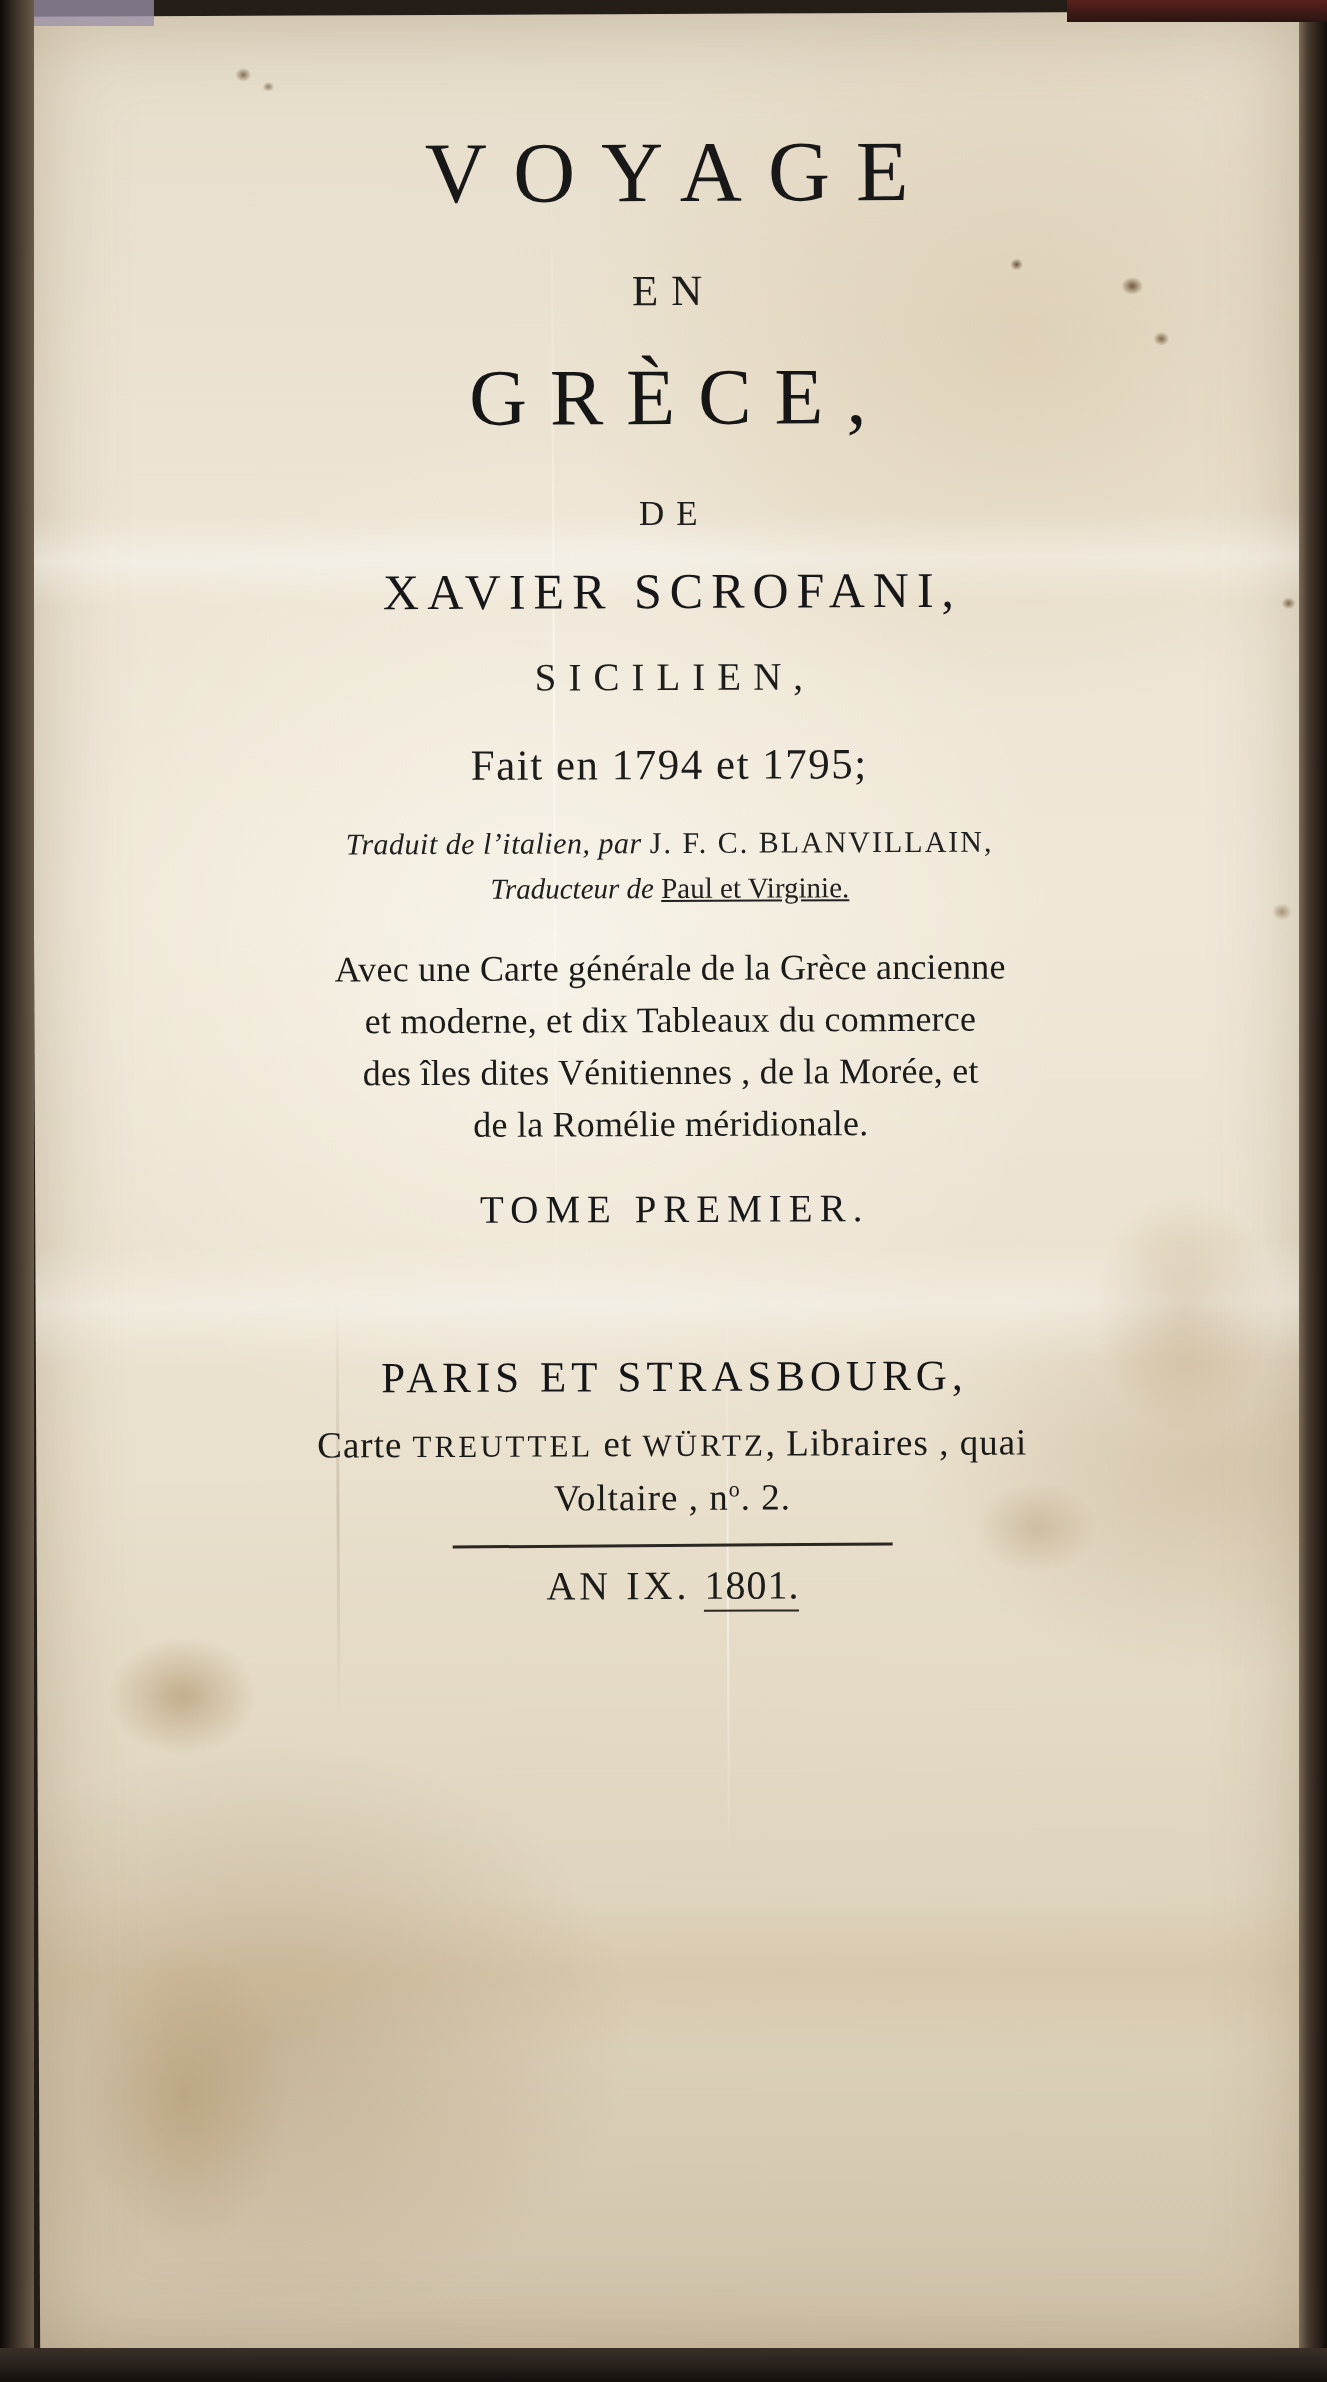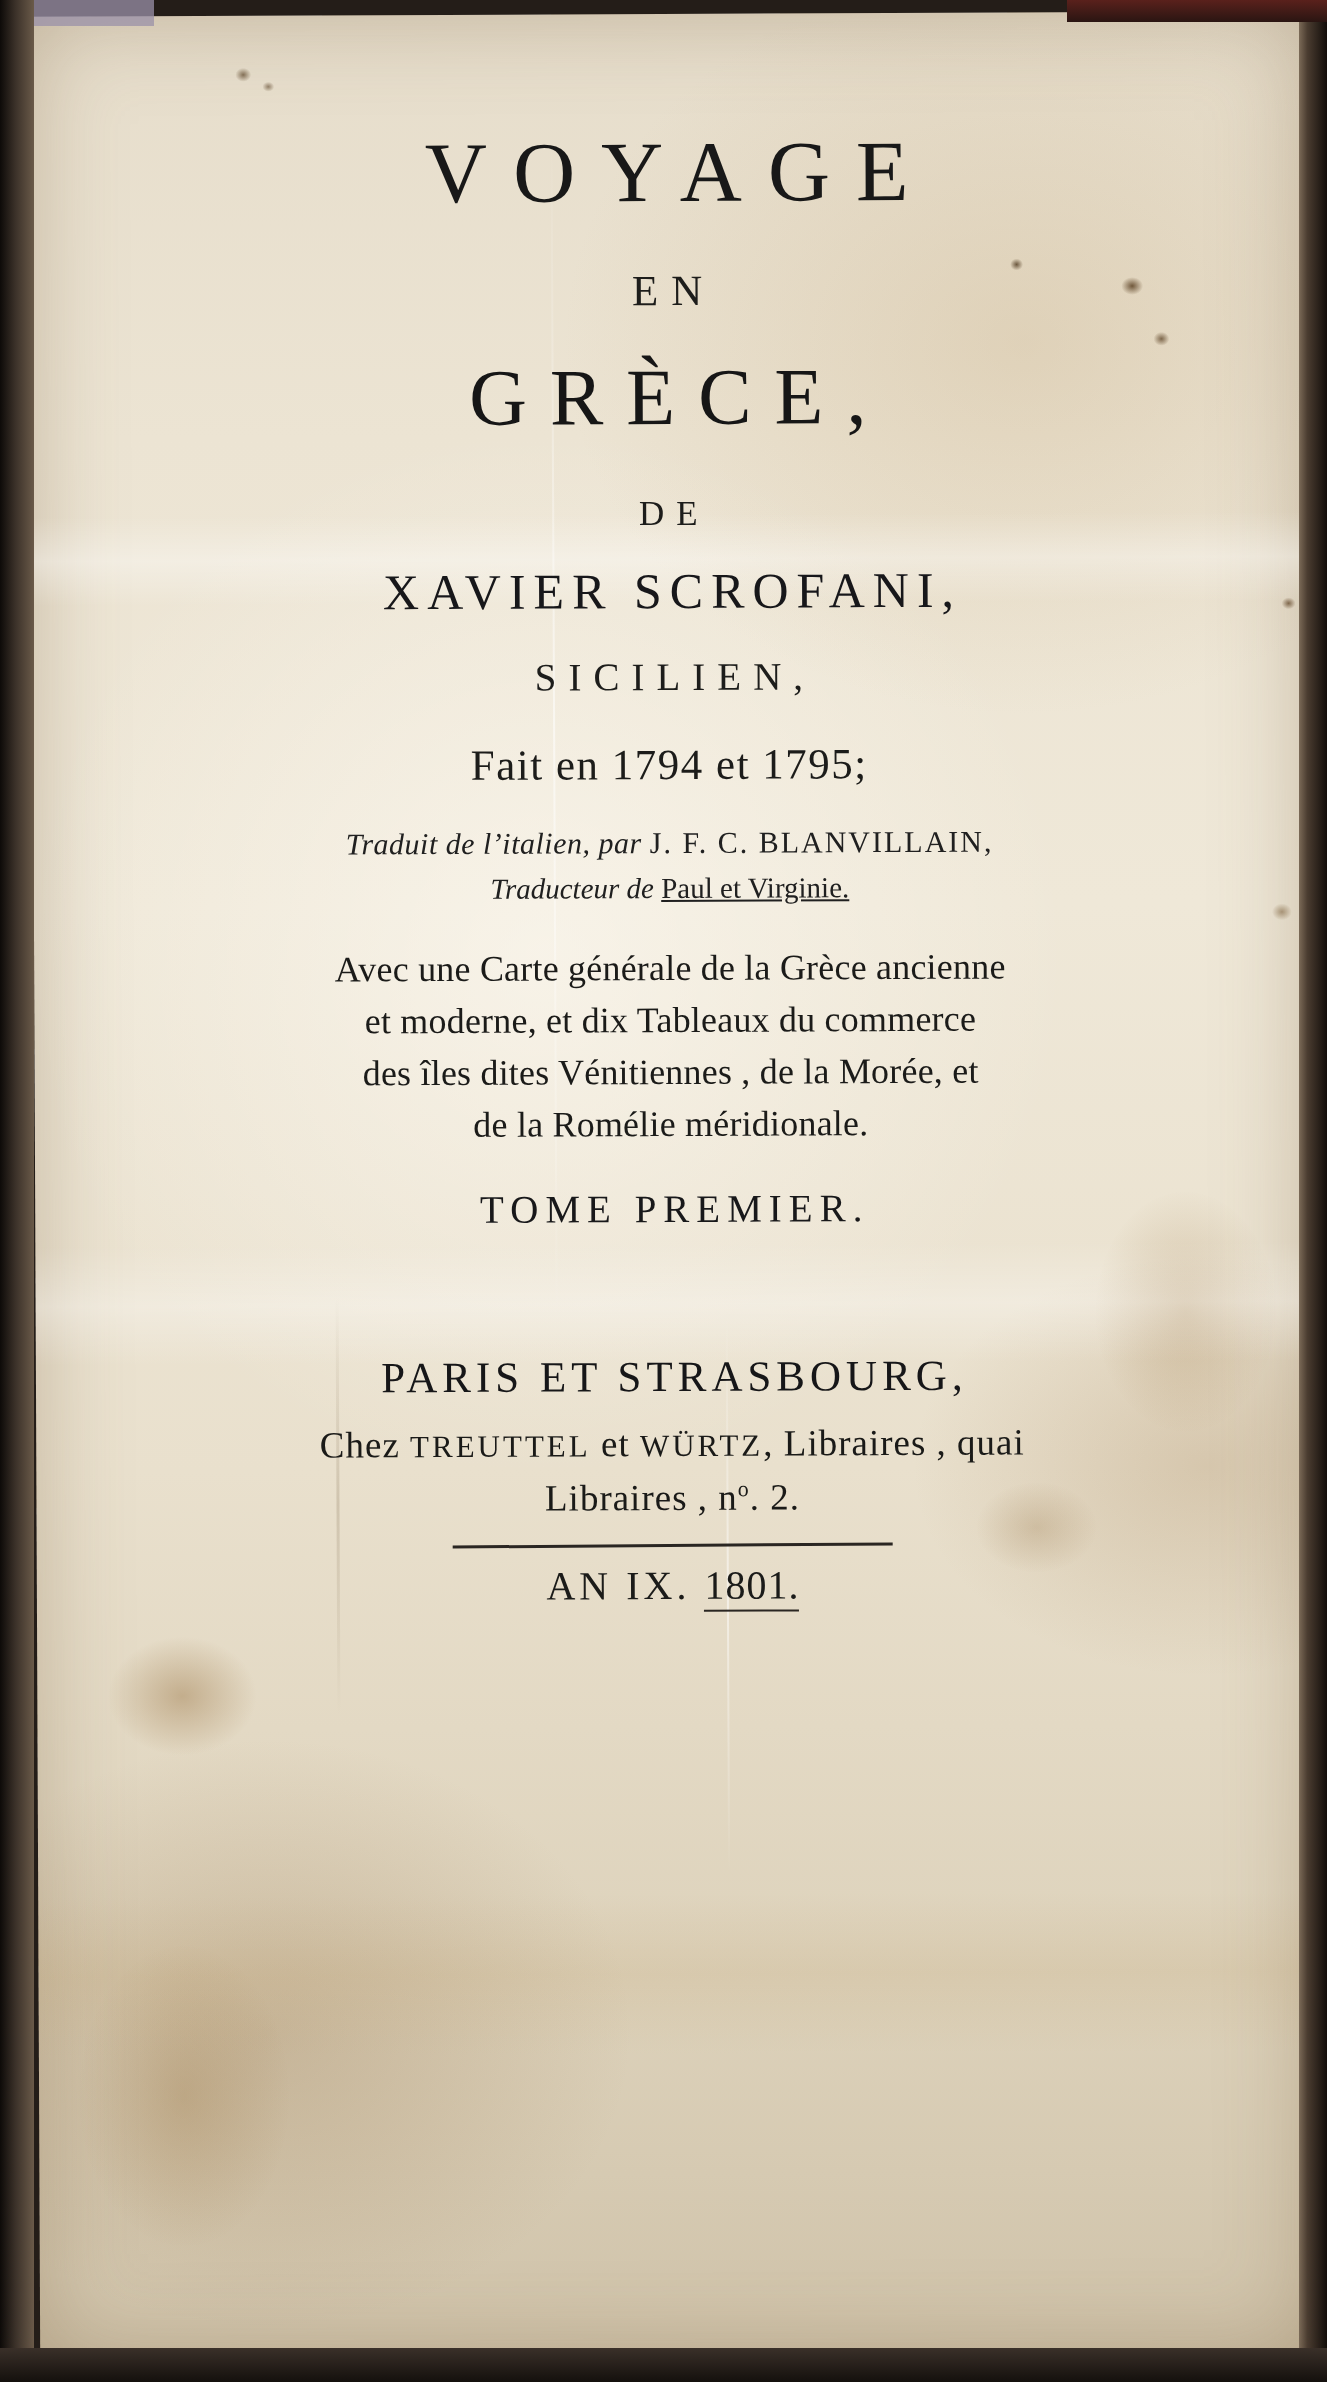--- a/index.html
+++ b/index.html
@@ -320,24 +320,24 @@
       <div>Avec une Carte générale de la Grèce ancienne</div>
       <div>et moderne, et dix Tableaux du commerce</div>
       <div>des îles dites Vénitiennes , de la Morée, et</div>
       <div>de la Romélie méridionale.</div>
     </div>
 
     <div class="tp l-tome">TOME PREMIER.</div>
 
     <div class="tp l-paris">PARIS ET STRASBOURG,</div>
     <div class="tp l-chez">
-      <span>Chez </span><span class="sc">TREUTTEL</span><span> et </span><span class="sc">WÜRTZ</span><span>, Libraires , quai</span>
+      <span>Carte </span><span class="sc">TREUTTEL</span><span> et </span><span class="sc">WÜRTZ</span><span>, Libraires , quai</span>
     </div>
     <div class="tp l-voltaire">
-      <span>Libraires , n</span><sup>o</sup><span>. 2.</span>
+      <span>Voltaire , n</span><sup>o</sup><span>. 2.</span>
     </div>
 
     <div class="rule"></div>
 
     <div class="tp l-an">
       <span>AN IX.</span>
       <span class="yr">1801.</span>
     </div>
 
   </div>

